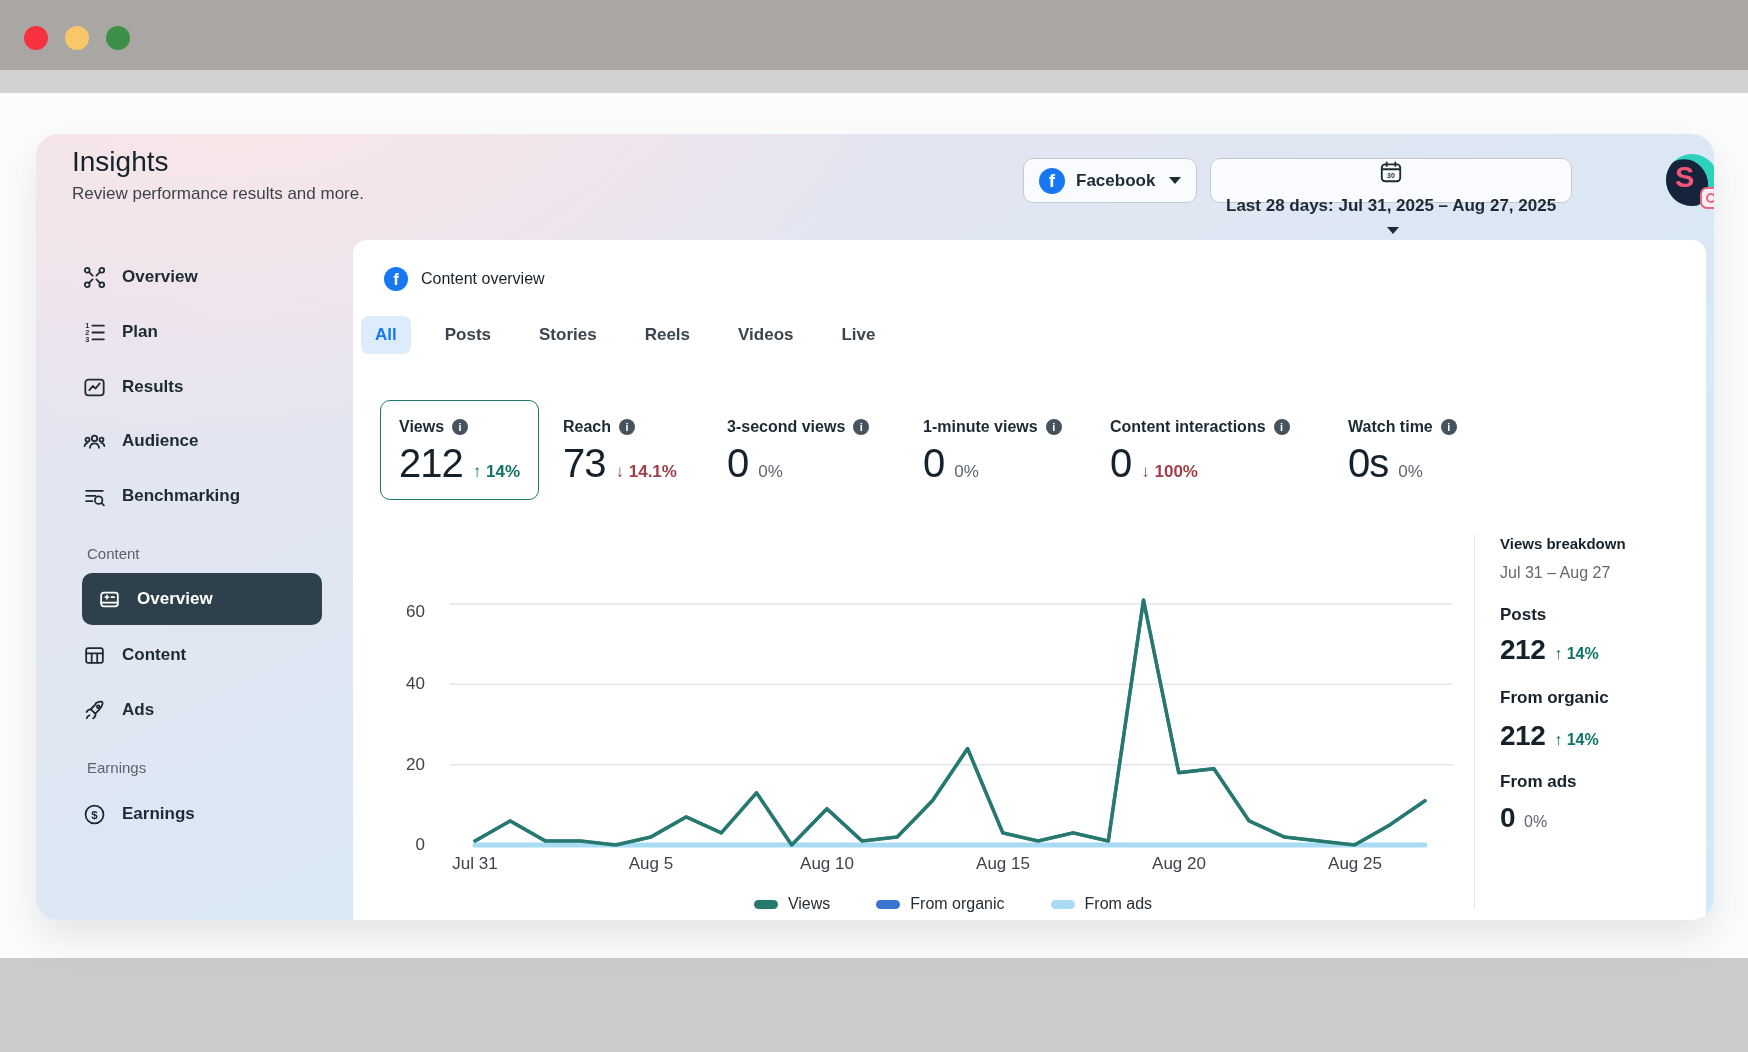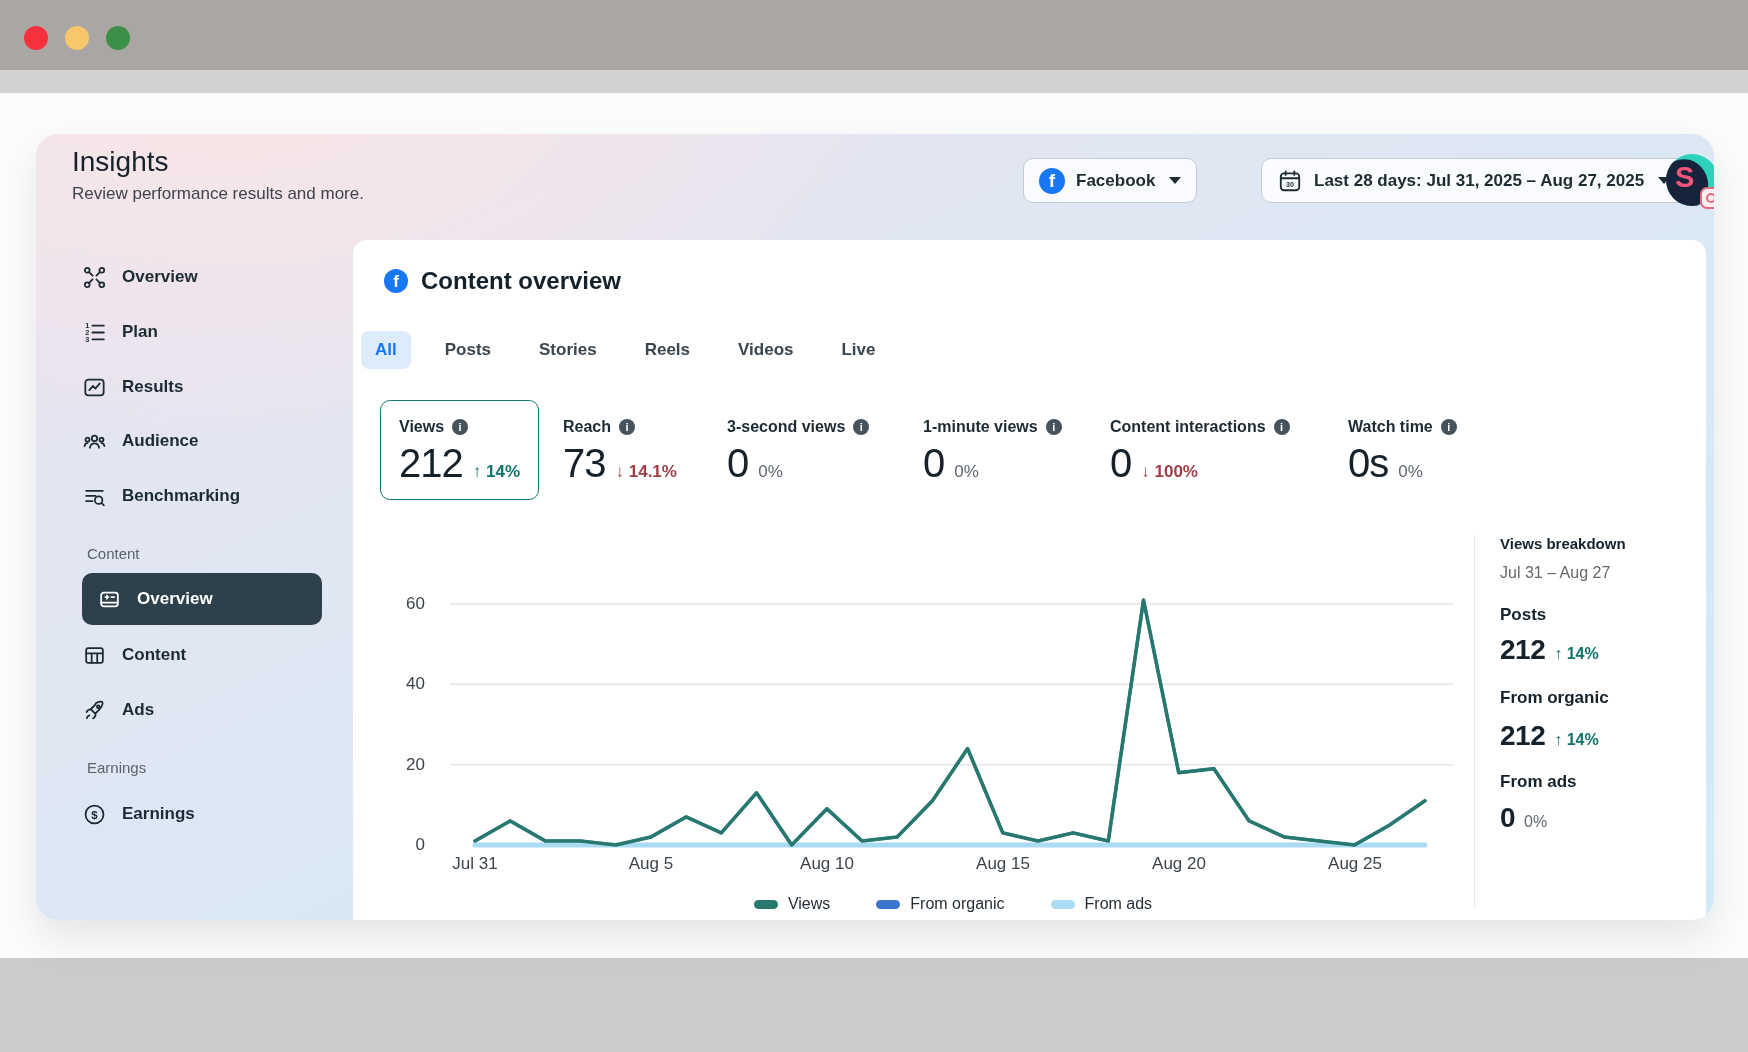--- a/index.html
+++ b/index.html
@@ -30,21 +30,21 @@
   .page-title{position:absolute;left:36px;top:12px;font-size:28px;font-weight:400;color:#16222b;}
   .page-subtitle{position:absolute;left:36px;top:50px;font-size:17px;color:#3d444c;}
 
   .hdr-btn{
     position:absolute;top:24px;height:45px;box-sizing:border-box;
     background:rgba(252,253,255,.92);border:1px solid #c4cad3;border-radius:10px;
     display:flex;align-items:center;gap:11px;padding:0 15px;
     font-size:17px;font-weight:700;color:#1c2b33;cursor:pointer;
   }
   .platform-btn{left:987px;}
-  .date-btn{left:1225px;}
+  .date-btn{left:1174px;flex-direction:column;}
   .fb-circle{width:26px;height:26px;border-radius:50%;background:#1877f2;color:#fff;
     display:flex;align-items:center;justify-content:center;font-weight:700;font-size:19px;line-height:1;}
   .fb-circle.small{width:24px;height:24px;font-size:17px;}
   .chev{width:0;height:0;border-left:6px solid transparent;border-right:6px solid transparent;border-top:7px solid #1c2b33;margin-left:3px;}
   .cal-icon{width:26px;height:26px;}
   .cal-icon svg{width:26px;height:26px;stroke:#1c2b33;stroke-width:1.7;fill:none;stroke-linecap:round;}
 
   .avatar{position:absolute;left:1630px;top:20px;width:52px;height:52px;cursor:pointer;}
   .avatar-circle{width:52px;height:52px;border-radius:50%;background:#2ed2bc;overflow:hidden;position:relative;}
   .avatar-blob{position:absolute;left:-3px;top:5px;width:45px;height:50px;background:#17233a;border-radius:48% 52% 50% 50%;transform:rotate(-10deg);}
@@ -60,23 +60,23 @@
   .side-icon svg{width:25px;height:25px;stroke:#1c2b33;stroke-width:1.7;fill:none;stroke-linecap:round;stroke-linejoin:round;}
   .side-section{position:absolute;left:51px;transform:translateY(-50%);font-size:15px;color:#5b626b;}
   .side-pill{position:absolute;left:46px;top:439px;width:240px;height:52px;background:#2e404b;border-radius:10px;
     display:flex;align-items:center;gap:15px;padding:0 15px;box-sizing:border-box;cursor:pointer;}
   .side-pill .lbl{font-size:17px;font-weight:700;color:#fff;}
   .side-pill .side-icon svg{stroke:#fff;}
 
   
   .panel{position:absolute;left:317px;top:106px;width:1353px;bottom:0;background:#fff;border-radius:14px 14px 0 0;}
   .co-head{position:absolute;left:31px;top:27px;display:flex;align-items:center;gap:13px;}
-  .co-title{font-size:24px;font-weight:700;color:#16222b;}
-
-  .tabs{position:absolute;left:8px;top:91px;display:flex;align-items:center;gap:20px;}
+  .co-title{font-size:16px;font-weight:400;color:#16222b;}
+
+  .tabs{position:absolute;left:8px;top:76px;display:flex;align-items:center;gap:20px;}
   .tab{padding:9px 14px;font-size:17px;font-weight:700;color:#3a454e;border-radius:8px;cursor:pointer;}
   .tab.selected{background:#dcecfa;color:#1877f2;}
 
   
   .metric{position:absolute;top:160px;height:100px;box-sizing:border-box;display:flex;flex-direction:column;justify-content:center;gap:7px;cursor:pointer;}
   .metric.selected{border:1.6px solid #1d7a6e;border-radius:10px;padding:0 18px;background:#fff;}
   .m-label{display:flex;align-items:center;gap:8px;font-size:16px;font-weight:700;color:#1c2b33;white-space:nowrap;}
   .info{width:16px;height:16px;border-radius:50%;background:#46525c;color:#fff;font-size:11px;font-weight:700;
     display:flex;align-items:center;justify-content:center;cursor:pointer;flex:0 0 auto;}
   .m-valrow{display:flex;align-items:baseline;gap:10px;}
@@ -319,21 +319,21 @@
       <div class="m-label">
           <span>Watch time</span>
           <span class="info">i</span>
         </div>
       <div class="m-valrow">
           <span class="m-value">0s</span>
         <span class="delta flat"><span>0%</span></span>
         </div>
     </div>
 
-    <div class="ylab" style="top:364px">60</div>
+    <div class="ylab" style="top:372px">60</div>
     <div class="ylab" style="top:444px">40</div>
     <div class="ylab" style="top:525px">20</div>
     <div class="ylab" style="top:605px">0</div>
 
     <svg class="chart-svg" width="1010" height="290" viewBox="0 0 1010 290">
         <line x1="2" x2="1005" y1="184.7" y2="184.7" stroke="#e4e6ea" stroke-width="1.4"></line>
         <line x1="2" x2="1005" y1="104.3" y2="104.3" stroke="#e4e6ea" stroke-width="1.4"></line>
         <line x1="2" x2="1005" y1="24.0" y2="24.0" stroke="#e4e6ea" stroke-width="1.4"></line>
         <polyline points="27.0,261.0 62.2,240.9 97.4,261.0 132.6,261.0 167.7,265.0 202.9,257.0 238.1,236.9 273.3,252.9 308.5,212.8 343.7,265.0 378.9,228.8 414.0,261.0 449.2,257.0 484.4,220.8 519.6,168.6 554.8,252.9 590.0,261.0 625.1,252.9 660.3,261.0 695.5,20.0 730.7,192.7 765.9,188.7 801.1,240.9 836.3,257.0 871.4,261.0 906.6,265.0 941.8,244.9 977.0,220.8" fill="none" stroke="#3b73d1" stroke-width="3.2" stroke-linejoin="round" stroke-linecap="round"></polyline>
         <polyline points="27.0,265.0 62.2,265.0 97.4,265.0 132.6,265.0 167.7,265.0 202.9,265.0 238.1,265.0 273.3,265.0 308.5,265.0 343.7,265.0 378.9,265.0 414.0,265.0 449.2,265.0 484.4,265.0 519.6,265.0 554.8,265.0 590.0,265.0 625.1,265.0 660.3,265.0 695.5,265.0 730.7,265.0 765.9,265.0 801.1,265.0 836.3,265.0 871.4,265.0 906.6,265.0 941.8,265.0 977.0,265.0" fill="none" stroke="#a9dbf5" stroke-width="5" stroke-linejoin="round" stroke-linecap="round"></polyline>

